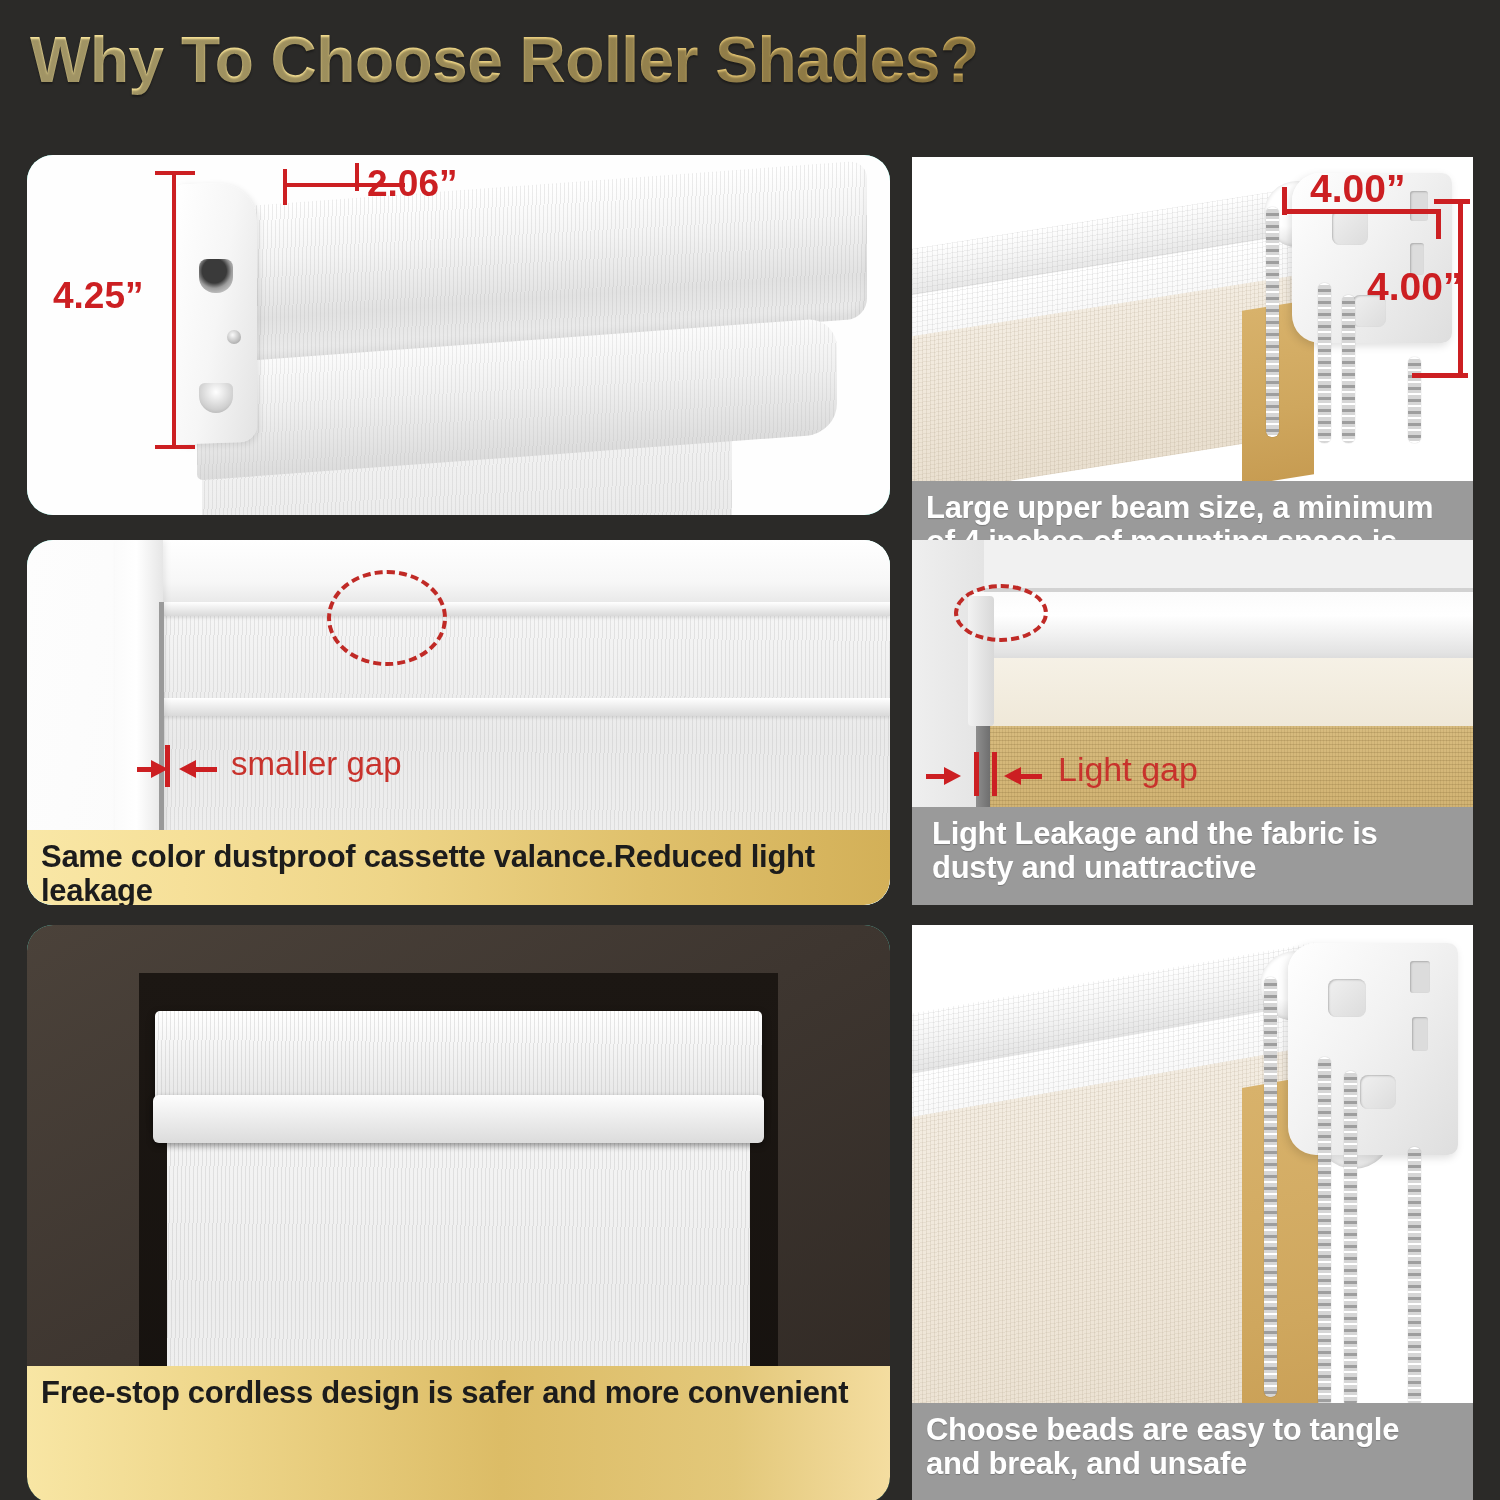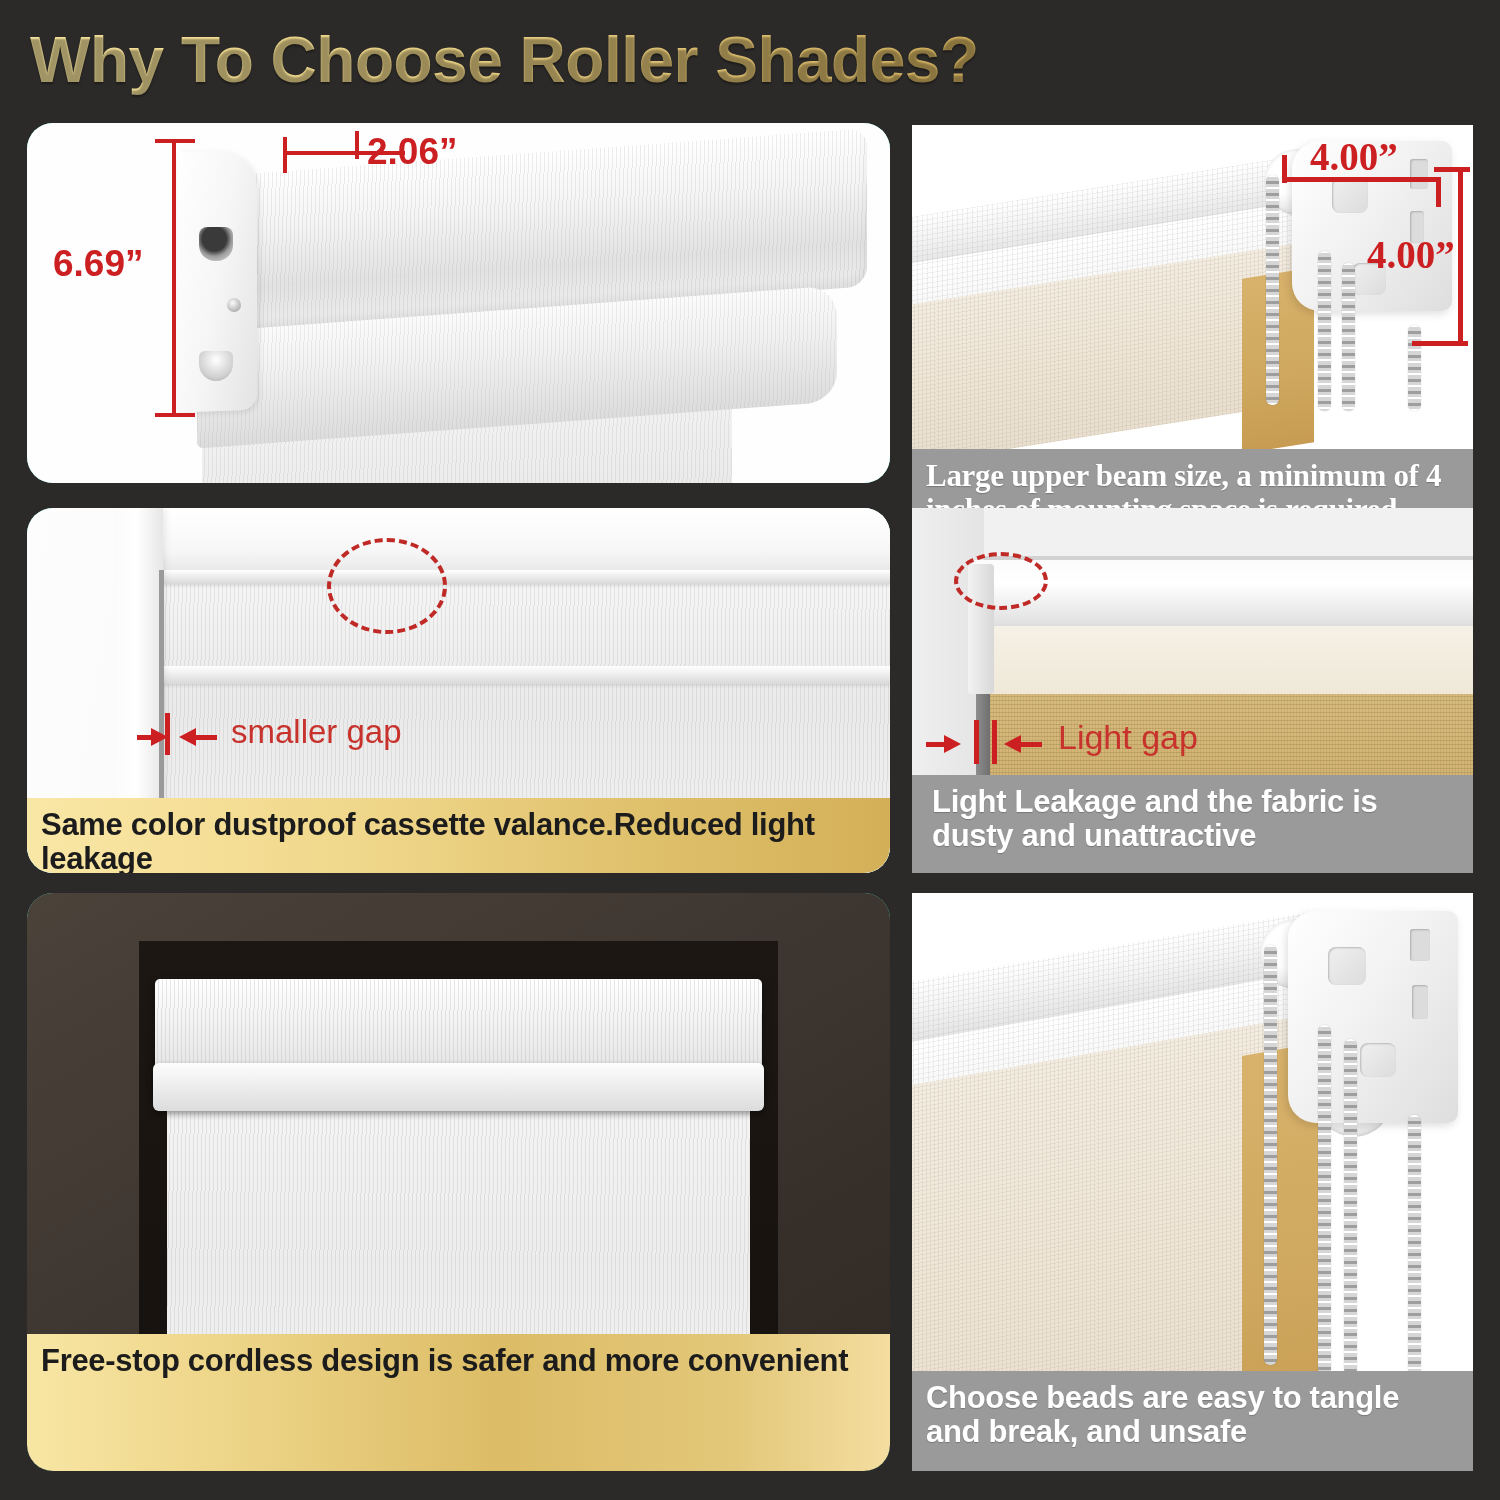--- a/index.html
+++ b/index.html
@@ -37,20 +37,21 @@
     color: transparent;
     -webkit-text-fill-color: transparent;
     text-shadow: 0 2px 2px rgba(0,0,0,0.35);
   }
 
   
   .panel {
     position: absolute;
     overflow: hidden;
     background: #5eead4;
+    margin-top: 32px;
   }
   .panel.left  { border-radius: 26px; }
   .panel.right { border-radius: 0; }
 
   .photo {
     position: absolute;
     inset: 0;
     overflow: hidden;
   }
 
@@ -369,26 +370,26 @@
       <div class="p1-screw2"></div>
 
       <div class="dim-line" style="left:258px; top:28px; width:120px; height:4px;"></div>
       <div class="dim-line" style="left:256px; top:14px; width:4px; height:36px;"></div>
       <div class="dim-line" style="left:328px; top:8px; width:4px; height:28px;"></div>
       <div class="dim-text" style="left:340px; top:10px; font-size:37px;">2.06”</div>
 
       <div class="dim-line" style="left:145px; top:18px; width:4px; height:276px;"></div>
       <div class="dim-line" style="left:128px; top:16px; width:40px; height:4px;"></div>
       <div class="dim-line" style="left:128px; top:290px; width:40px; height:4px;"></div>
-      <div class="dim-text" style="left:26px; top:122px; font-size:37px;">6.69”</div>
+      <div class="dim-text" style="left:26px; top:122px; font-size:37px;">4.25”</div>
     </div>
 
   </div>
 
-  <div class="panel right" style="left:912px; top:125px; width:561px; height:436px;font-family:Liberation Serif, serif;">
+  <div class="panel right" style="left:912px; top:125px; width:561px; height:436px;">
     <div class="photo">
       <div class="sb-white"></div>
 
       <div class="sb-roll" style="left:-10px; top:60px; width:420px; height:66px; transform:skewY(-9deg);"></div>
       <div class="sb-roll" style="left:-10px; top:108px; width:400px; height:58px; transform:skewY(-9deg); background:linear-gradient(180deg,#ffffff,#f6f6f6);"></div>
       <div class="sb-fabric" style="left:-10px; top:150px; width:390px; height:160px; transform:skewY(-9deg);"></div>
       <div class="sb-tan" style="left:330px; top:148px; width:72px; height:175px; transform:skewY(-9deg);"></div>
 
       <div class="sb-drum" style="left:352px; top:24px; width:66px; height:66px;"></div>
       <div class="sb-drum" style="left:388px; top:110px; width:66px; height:66px;"></div>

